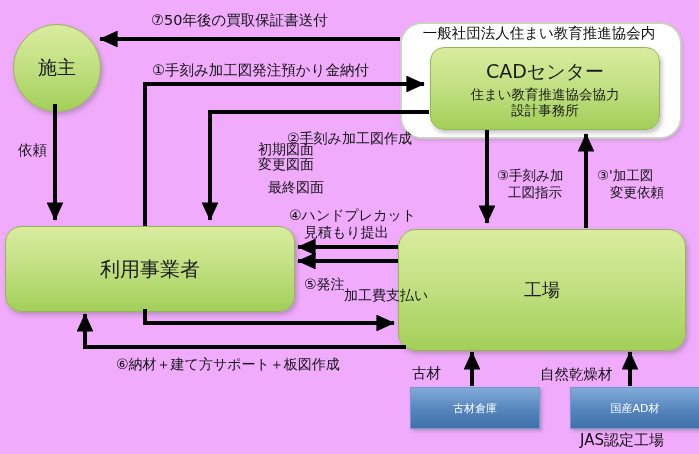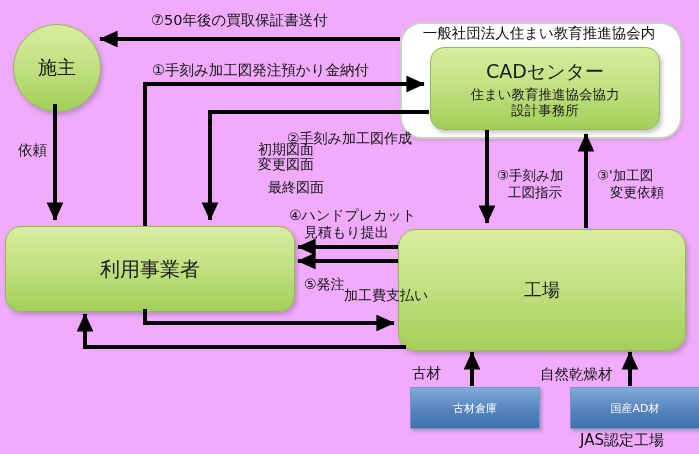--- a/index.html
+++ b/index.html
@@ -126,18 +126,19 @@
 
   <div class="lbl lbl-sm" style="left:597px;top:168px;">③'加工図</div>
   <div class="lbl lbl-sm" style="left:610px;top:185px;">変更依頼</div>
 
   <div class="lbl" style="left:289px;top:207px;">④ハンドプレカット</div>
   <div class="lbl" style="left:304px;top:224px;">見積もり提出</div>
 
   <div class="lbl" style="left:304px;top:276px;">⑤発注</div>
   <div class="lbl" style="left:304px;top:287px;margin-left:40px;">加工費支払い</div>
 
+  <div class="lbl" style="left:116px;top:356px;">⑥納材＋建て方サポート＋板図作成</div>
 
   <div class="lbl" style="left:412px;top:365px;font-size:14.5px;">古材</div>
 
   <div class="lbl" style="left:540px;top:366px;font-size:14.5px;">自然乾燥材</div>
 
 </div>
 
 </body></html>

